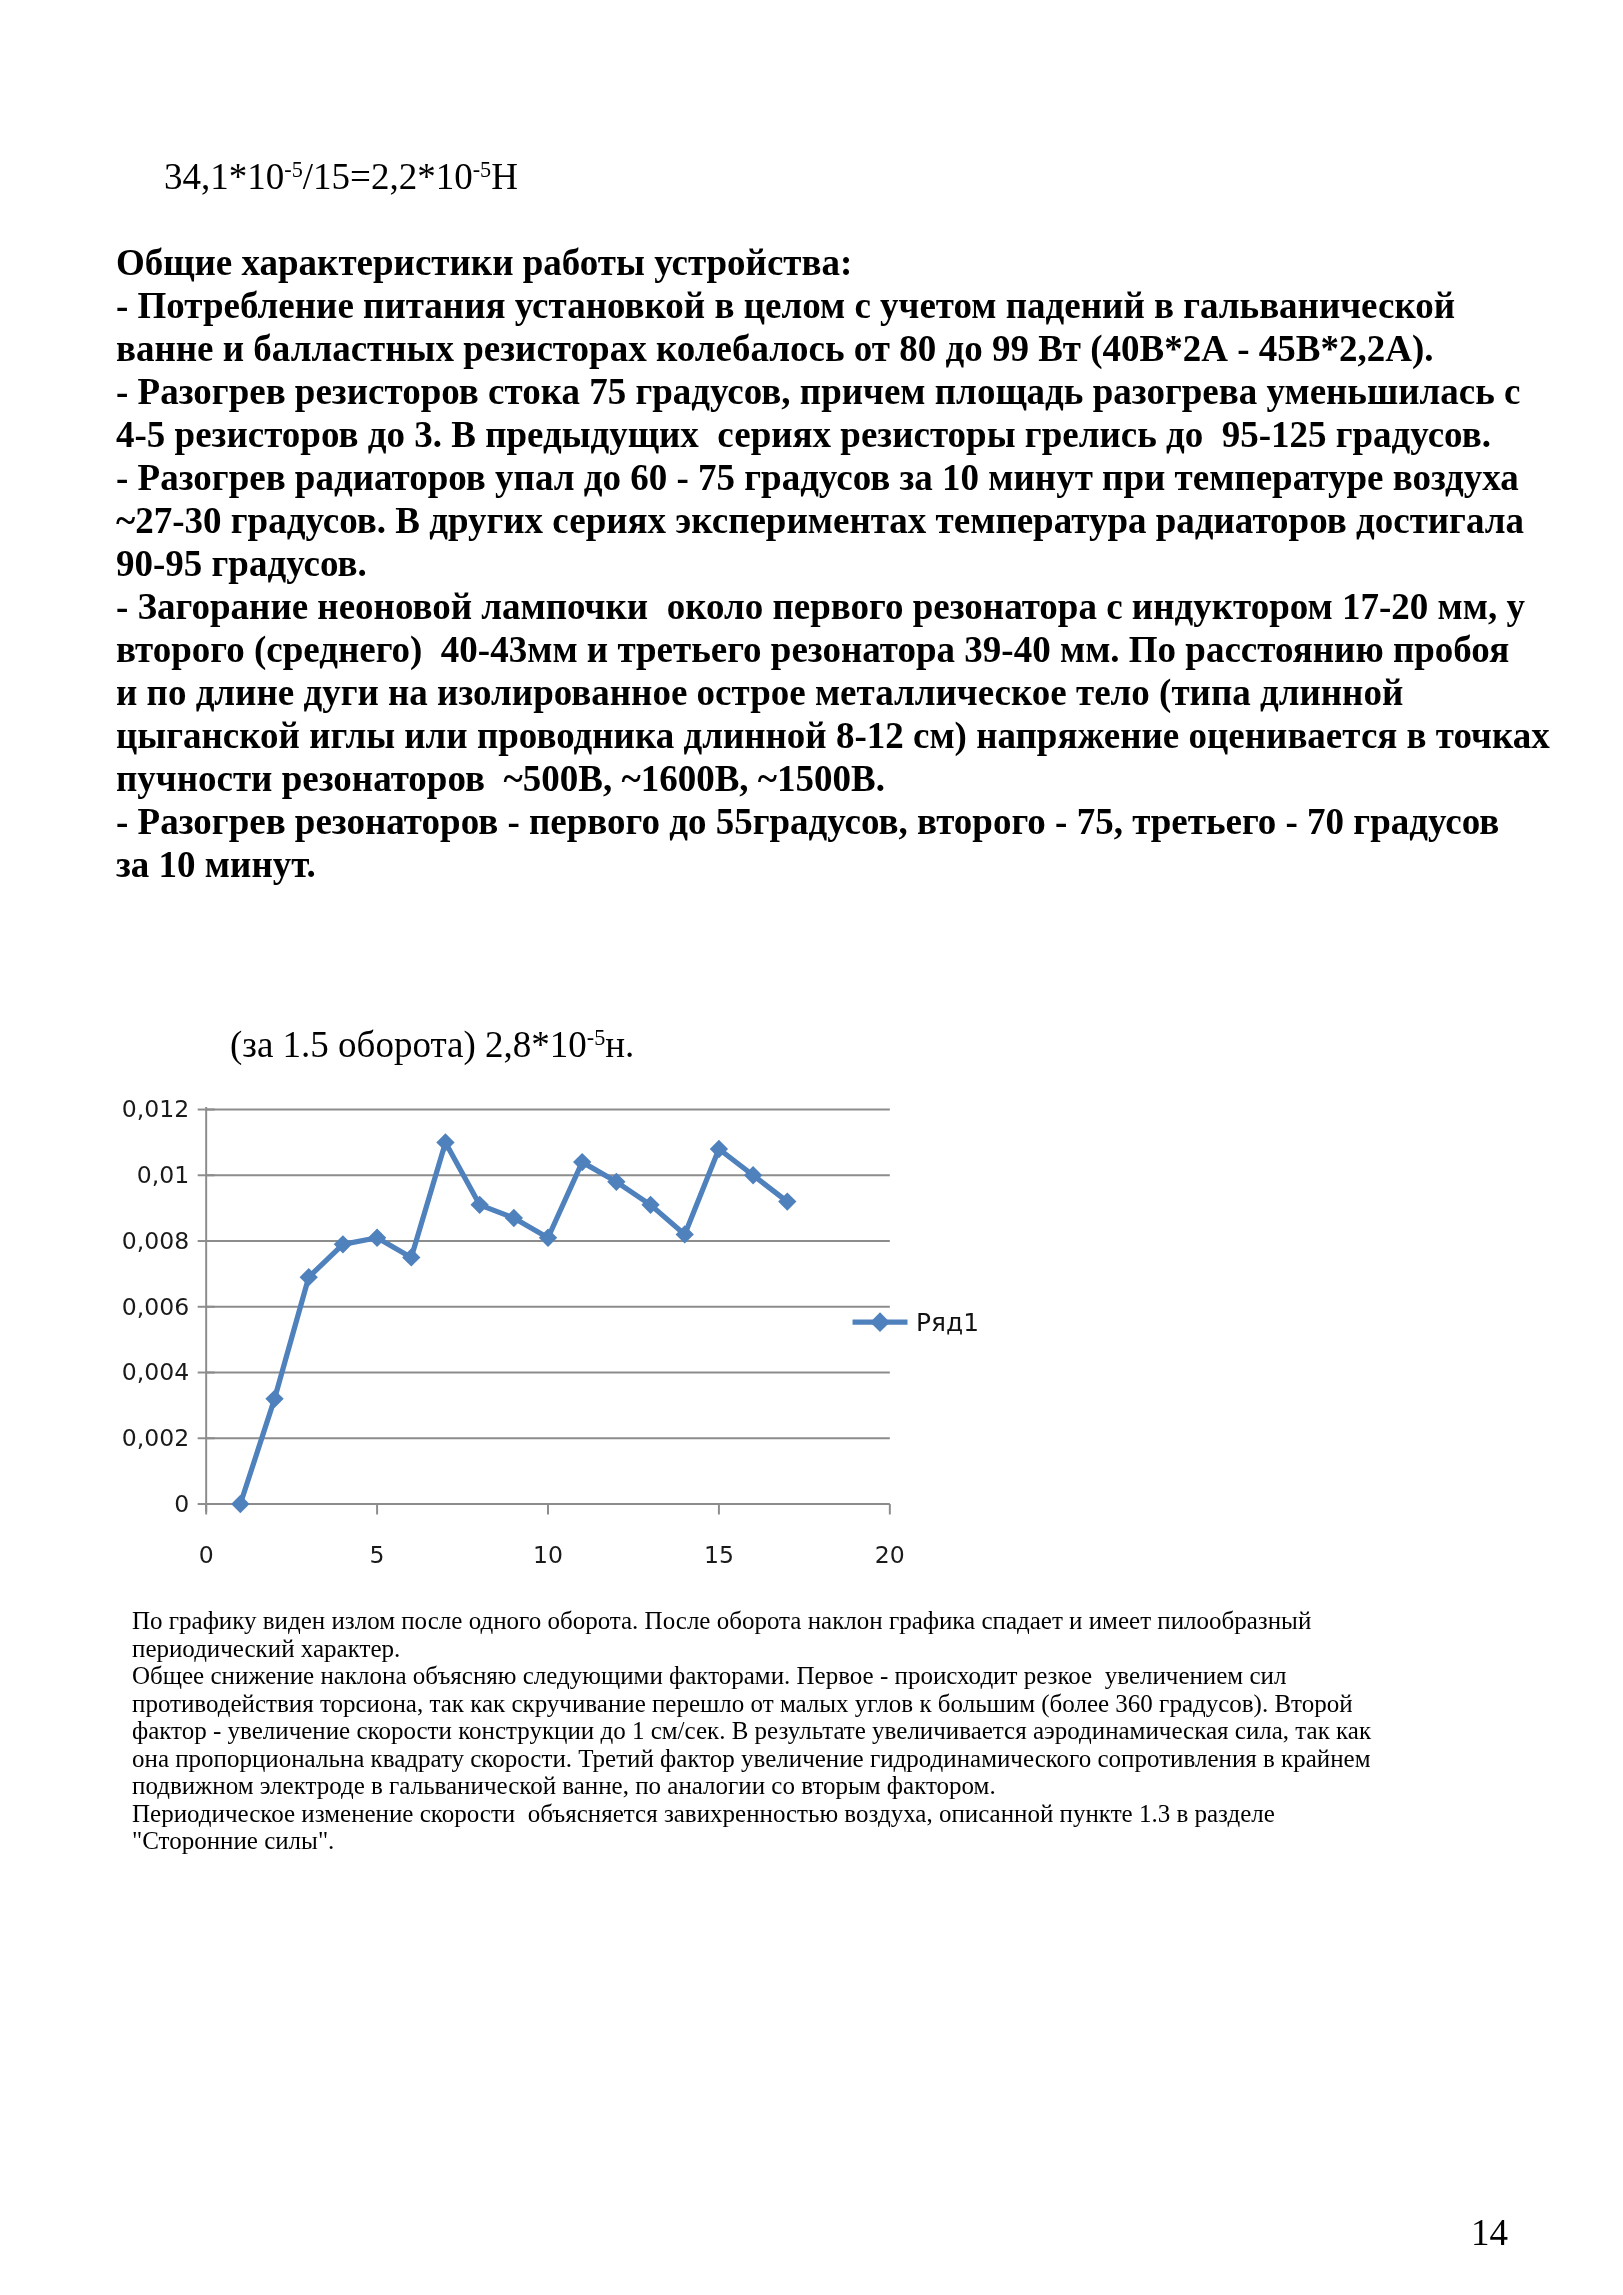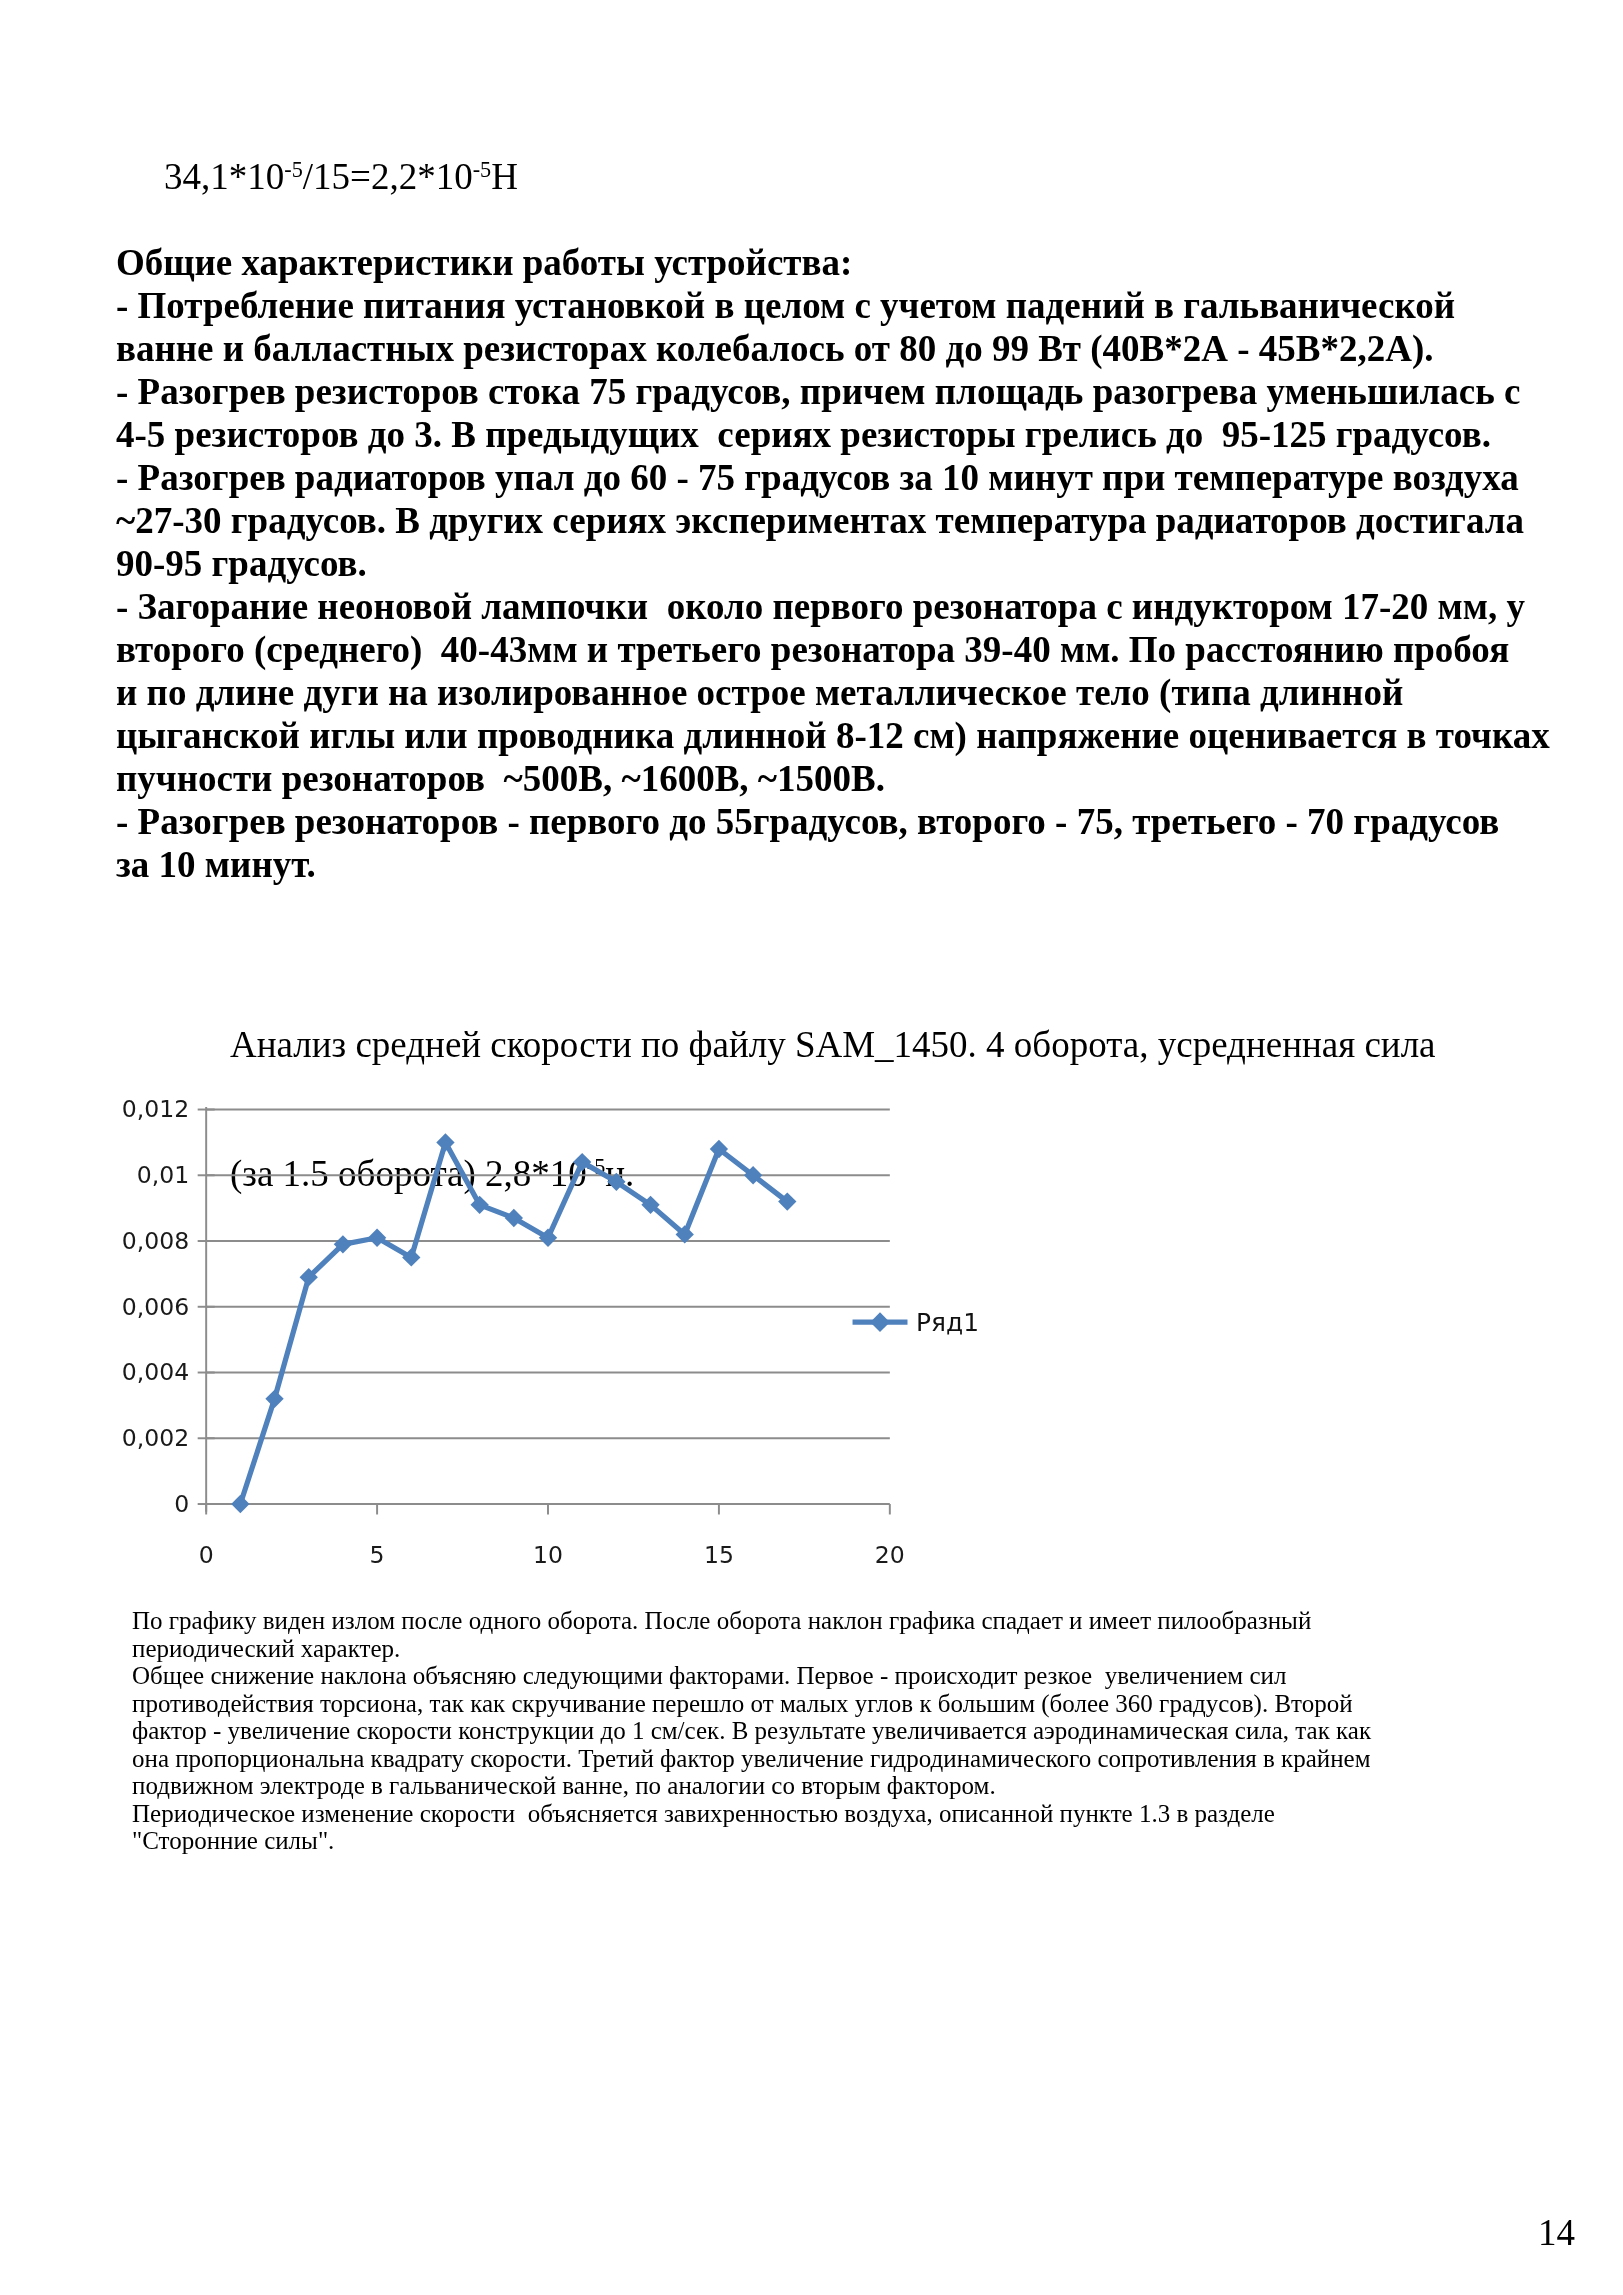--- a/index.html
+++ b/index.html
@@ -36,21 +36,20 @@
 90-95 градусов.
 - Загорание неоновой лампочки  около первого резонатора с индуктором 17-20 мм, у
 второго (среднего)  40-43мм и третьего резонатора 39-40 мм. По расстоянию пробоя
 и по длине дуги на изолированное острое металлическое тело (типа длинной
 цыганской иглы или проводника длинной 8-12 см) напряжение оценивается в точках
 пучности резонаторов  ~500В, ~1600В, ~1500В.
 - Разогрев резонаторов - первого до 55градусов, второго - 75, третьего - 70 градусов
 за 10 минут.</div>
 
 <div class="abs indent-par" style="left:230px; top:937px;">
-  <div>Анализ средней скорости по файлу SAM_1450. 4 оборота, усредненная сила</div>
   <div><span>(за 1.5 оборота) 2,8*10</span><span class="sup">-5</span><span>н.</span></div>
 </div>
 
 <div class="abs chart-host" style="left:108px; top:1067px; width:880px; height:543px;">
     <svg viewBox="0 0 1345 830" width="100%" height="100%">
       <line x1="150" y1="668" x2="1195" y2="668" stroke="#8C8C8C" stroke-width="3"></line>
       <line x1="137" y1="668" x2="163" y2="668" stroke="#8C8C8C" stroke-width="3"></line>
       <text x="124" y="680" text-anchor="end" font-size="36" fill="#1a1a1a">0</text>
       <line x1="150" y1="567.5" x2="1195" y2="567.5" stroke="#8C8C8C" stroke-width="3"></line>
       <line x1="137" y1="567.5" x2="163" y2="567.5" stroke="#8C8C8C" stroke-width="3"></line>
@@ -108,14 +107,14 @@
 <div class="abs small-text" style="left:132px; top:1607px;">По графику виден излом после одного оборота. После оборота наклон графика спадает и имеет пилообразный
 периодический характер.
 Общее снижение наклона объясняю следующими факторами. Первое - происходит резкое  увеличением сил
 противодействия торсиона, так как скручивание перешло от малых углов к большим (более 360 градусов). Второй
 фактор - увеличение скорости конструкции до 1 см/сек. В результате увеличивается аэродинамическая сила, так как
 она пропорциональна квадрату скорости. Третий фактор увеличение гидродинамического сопротивления в крайнем
 подвижном электроде в гальванической ванне, по аналогии со вторым фактором.
 Периодическое изменение скорости  объясняется завихренностью воздуха, описанной пункте 1.3 в разделе
 "Сторонние силы".</div>
 
-<div class="abs page-num" style="left:1538px; top:2213px;text-align:right;">14</div>
+<div class="abs page-num" style="left:1471px; top:2213px;text-align:right;">14</div>
 
 
 </body></html>

